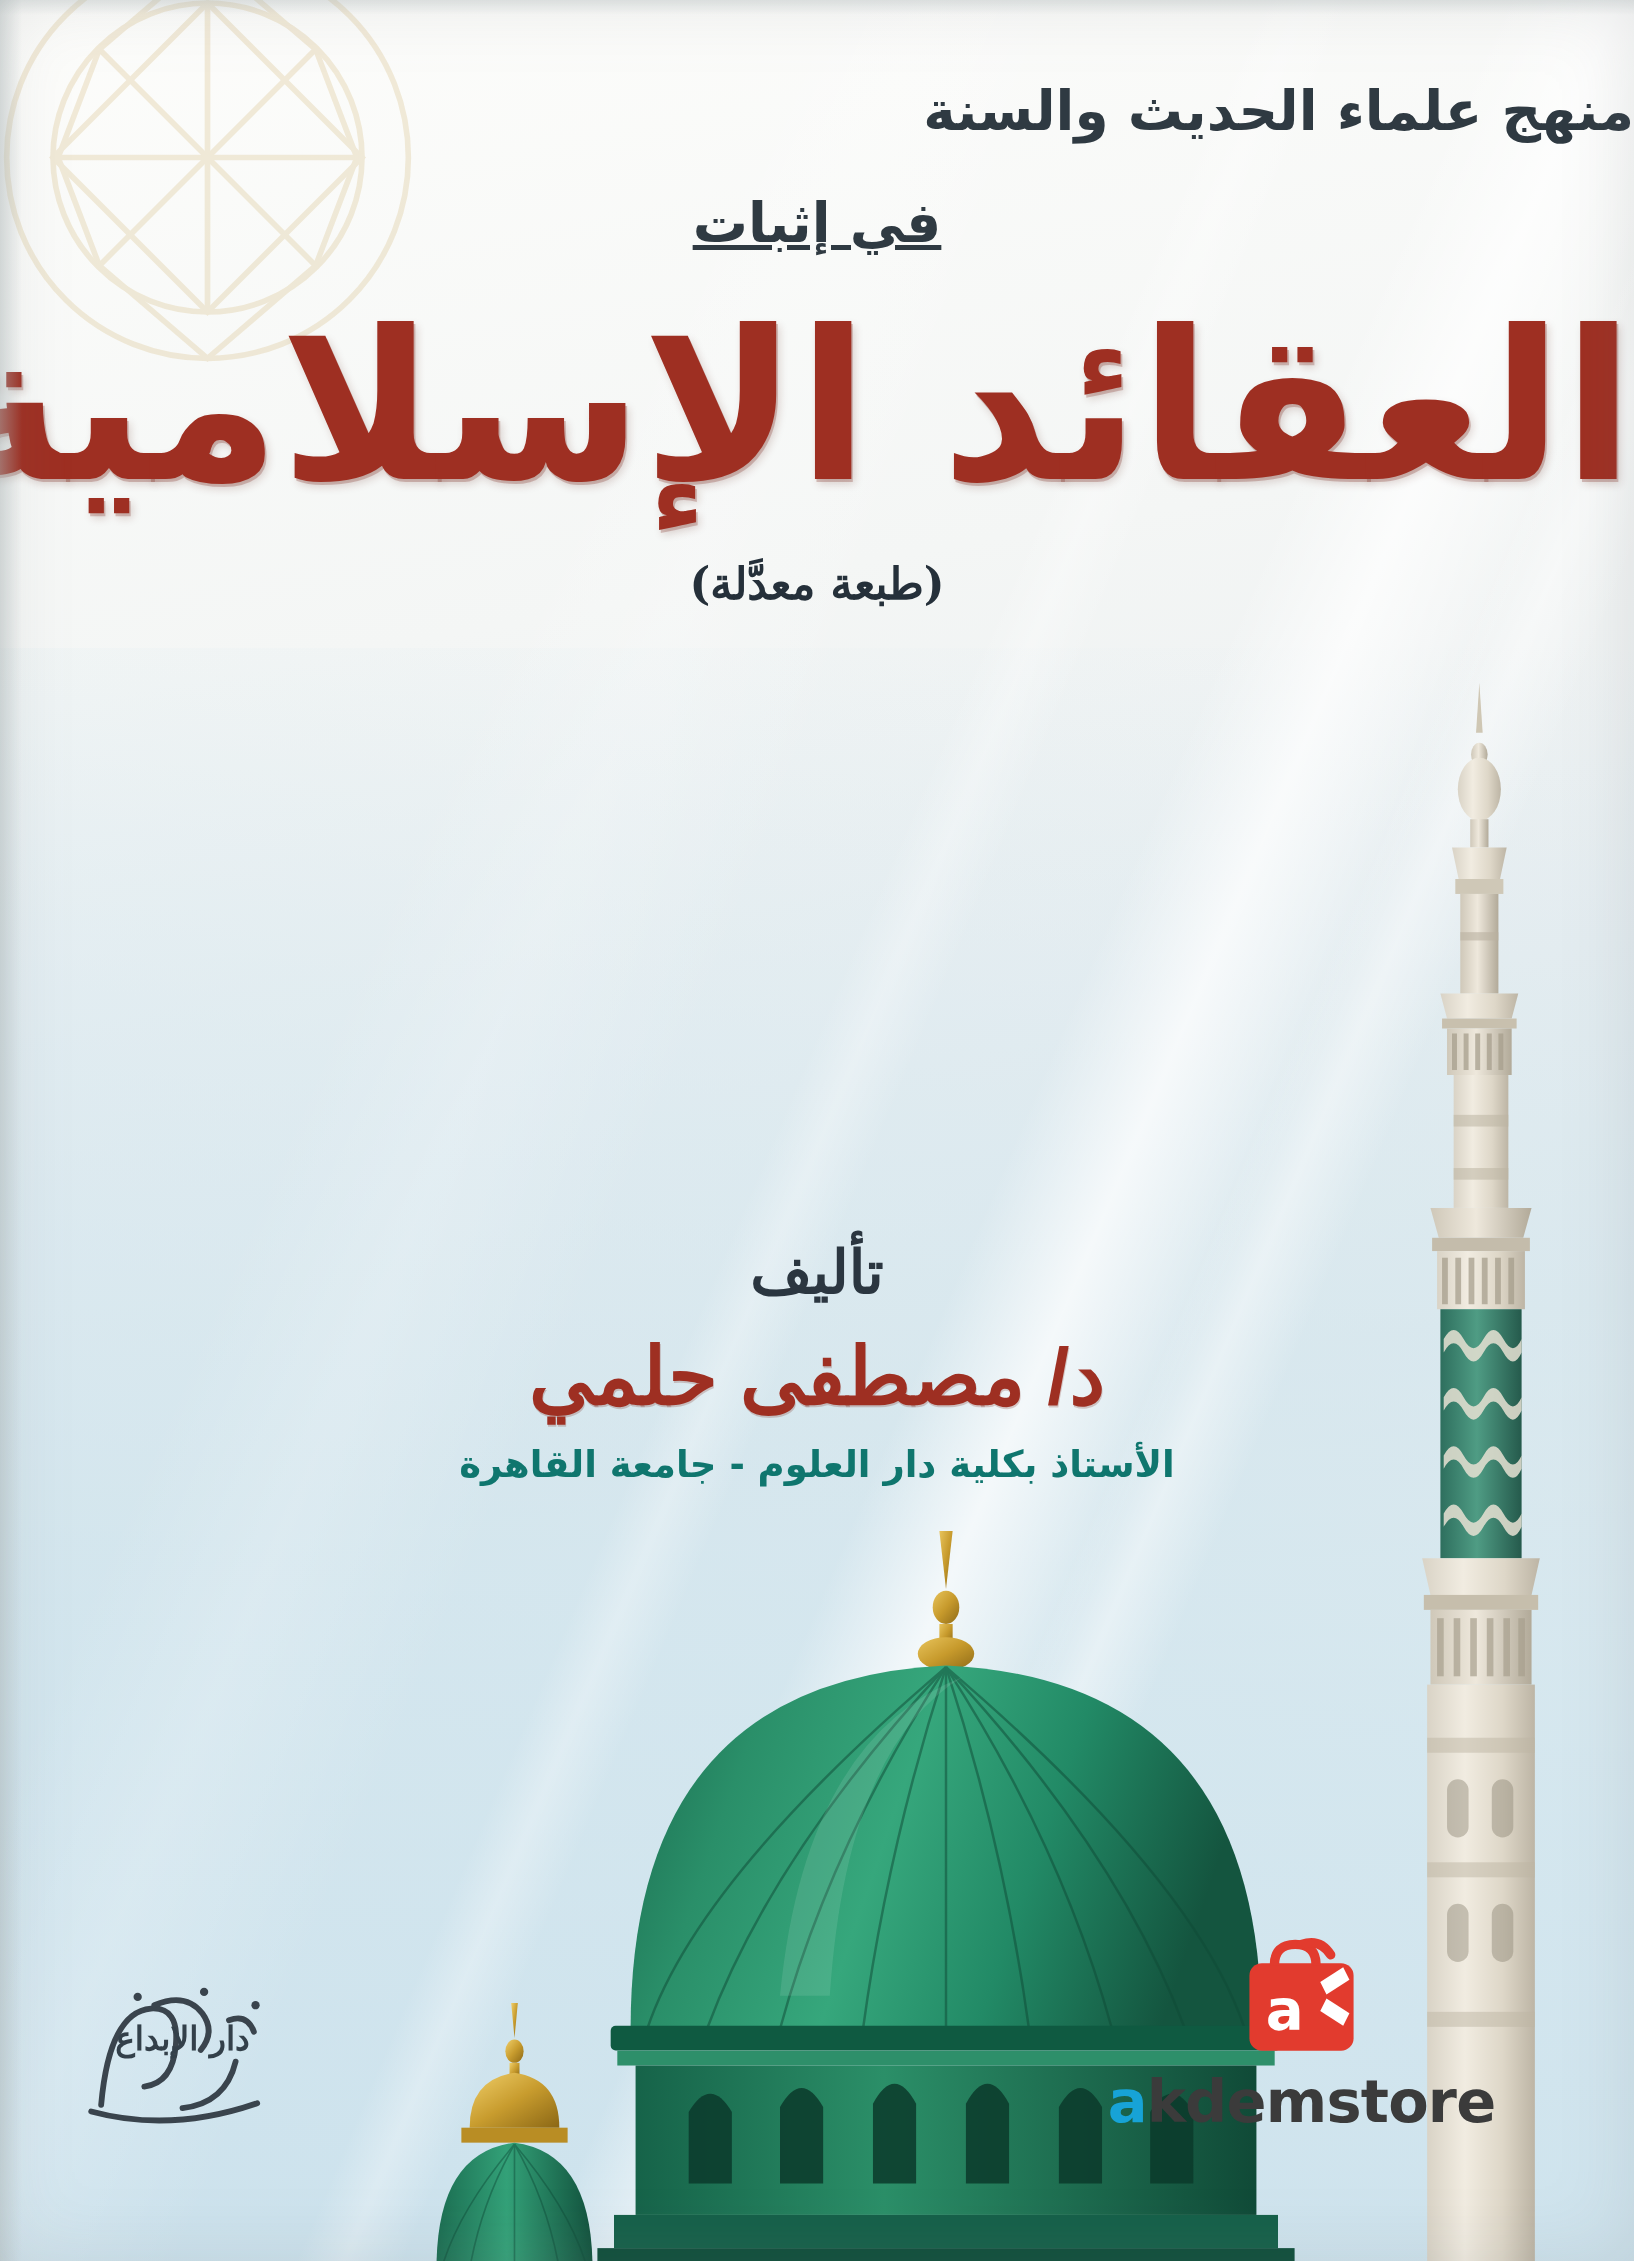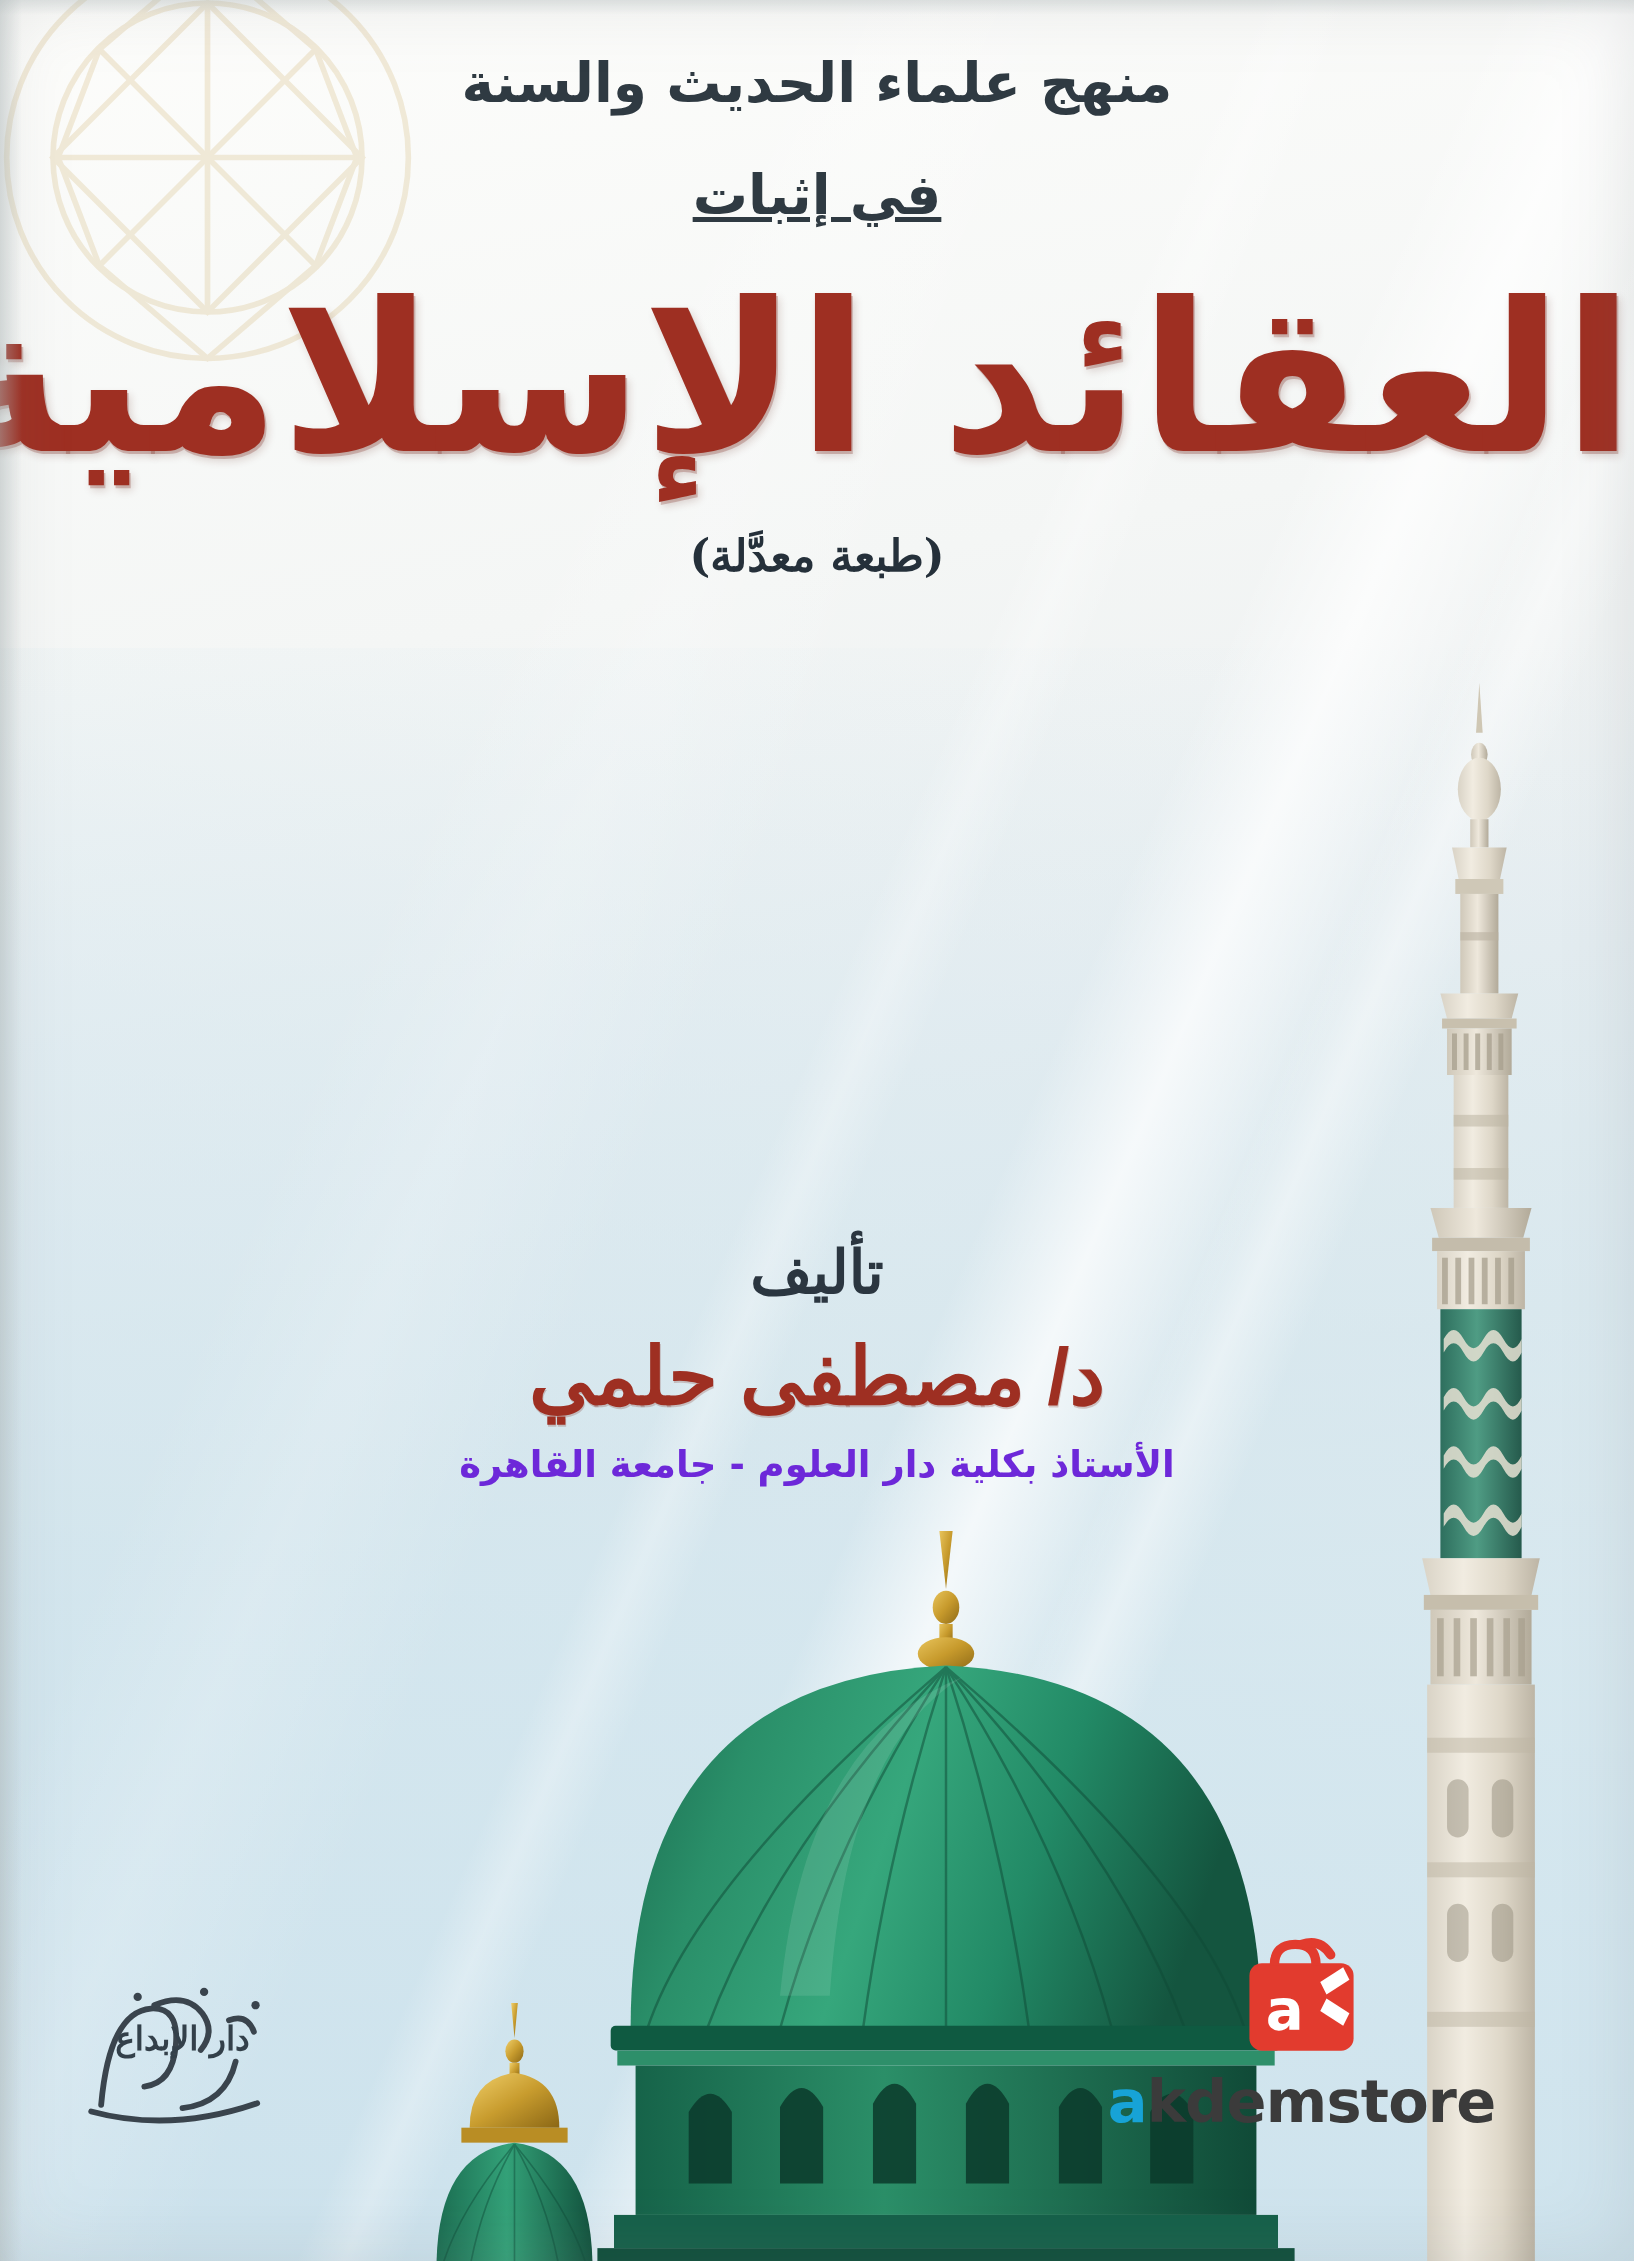--- a/index.html
+++ b/index.html
@@ -65,21 +65,21 @@
     text-align: center;
   }
   .line-top {
     font-family: "DejaVu Sans", "Liberation Sans", sans-serif;
     color: #2f3a42;
     font-weight: 700;
     font-size: 55px;
     letter-spacing: 0;
     direction: rtl;
   }
-  .line1 { margin-top: 51px; }
+  .line1 { margin-top: 79px; text-align: right; }
   .line2 { margin-top: 48px; text-decoration: underline; }
 
   .main-title {
     margin-top: 33px;
     font-family: "DejaVu Sans", "Liberation Sans", sans-serif;
     direction: rtl;
     color: #9e2f22;
     font-weight: 700;
     font-size: 208px;
     line-height: 1.15;
@@ -116,21 +116,21 @@
     direction: rtl;
     color: #9e2f22;
     font-size: 80px;
     font-weight: 700;
     text-shadow: 0.8px 1.7px 0 rgba(120,30,20,0.22);
   }
   .author-title {
     margin-top: 20px;
     font-family: "DejaVu Sans", "Liberation Sans", sans-serif;
     direction: rtl;
-    color: #6d28d9;
+    color: #0f766e;
     font-size: 37px;
     font-weight: 700;
   }
 
   
   .photo {
     position: absolute;
     left: 0; right: 0; bottom: 0;
     height: 1038px;
     pointer-events: none;

